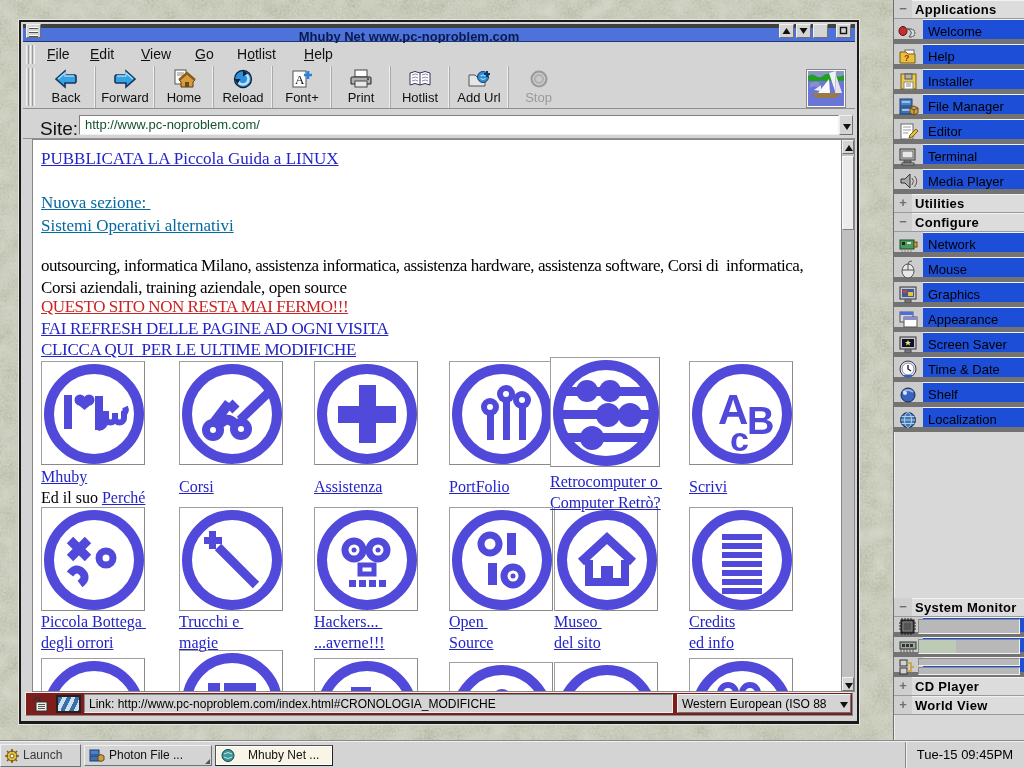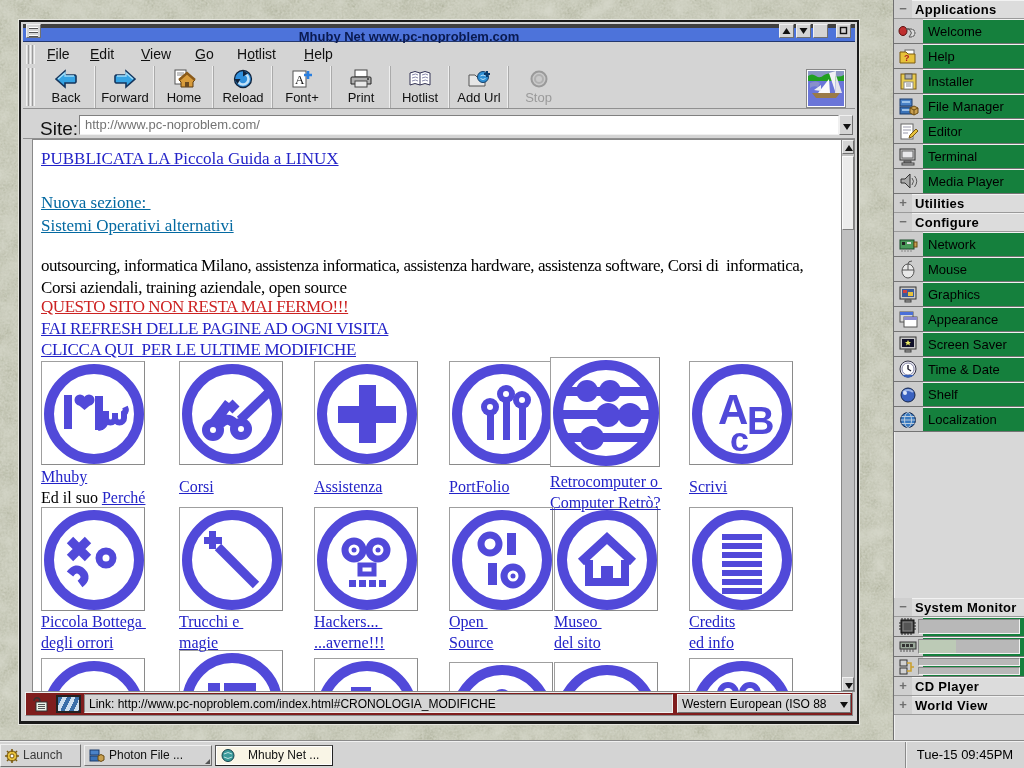--- a/index.html
+++ b/index.html
@@ -18,40 +18,40 @@
 .grip{left:3px;top:2px;bottom:2px;width:10px;
  background:repeating-linear-gradient(90deg,#f2f2f2 0 1px,#d4d4d4 1px 2px,#9a9a9a 2px 3px,#d4d4d4 3px 4px)}
 .menuitem{position:absolute;top:3px;font-size:14px;color:#111}
 .menuitem u{text-decoration:underline}
 #toolbar{left:2px;top:44px;right:2px;height:43px;background:#d4d4d4;border-bottom:1px solid #909090}
 .tb{position:absolute;top:0;width:59px;height:42px;border-right:1px solid #aaa;box-shadow:inset -1px 0 0 #eee;text-align:center}
 .tb .lbl{position:absolute;left:0;bottom:3px;width:100%;font-size:13px;color:#111}
 .tb svg{margin-top:3px}
 #sitebar{left:2px;top:90px;right:2px;height:27px;background:#d4d4d4;border-bottom:1px solid #909090}
 #sitelbl{left:17px;top:6px;font-size:19px;color:#111}
-#sitefield{left:56px;top:3px;width:760px;height:20px;background:#fff;border:1px solid;border-color:#808080 #f0f0f0 #f0f0f0 #808080;font-size:13px;line-height:18px;padding-left:5px;color:#737373}
+#sitefield{left:56px;top:3px;width:760px;height:20px;background:#fff;border:1px solid;border-color:#808080 #f0f0f0 #f0f0f0 #808080;font-size:13px;line-height:18px;padding-left:5px;color:#14532d}
 #sitearrow{left:816px;top:3px;width:14px;height:20px;background:#d4d4d4;border:1px solid;border-color:#f0f0f0 #707070 #707070 #f0f0f0}
 
 #content{left:11px;top:117px;width:810px;height:553px;background:#fff;border:1px solid #888;overflow:hidden;font-family:"Liberation Serif",serif}
 #scroll{left:820px;top:117px;width:14px;height:553px;background:#c0c0c0;border:1px solid #888}
 .ln{font-size:17px;color:#000;white-space:nowrap}
 .lk{color:#2323c8;text-decoration:underline}
 .tk{color:#0369a1;text-decoration:underline}
 .rk{color:#cc2222;text-decoration:underline}
 .ibox{width:104px;height:104px;background:#fff;border:1px solid #9f9f9f;border-right-color:#8a8a8a;border-bottom-color:#8a8a8a;z-index:1}
 .cap{font-size:16px;line-height:21px;color:#2323c8;text-decoration:underline;white-space:nowrap;z-index:3}
 
 #status{left:4px;top:670px;right:4px;height:24px;background:#7f1d1d;border:1px solid;border-color:#efefef #8a8a8a #8a8a8a #efefef}
 
 #sidebar{left:893px;top:0;width:131px;height:741px;background:#d8d8d8;border-left:1px solid #707070;box-shadow:inset 1px 0 0 #f0f0f0}
 .shead{position:relative;height:19px;background:#dcdcdc;border-bottom:1px solid #9a9a9a;box-shadow:inset 0 1px 0 #f2f2f2;font-size:13px;font-weight:bold;color:#000;line-height:19px}
 .shead::before{content:"";position:absolute;left:0;top:0;bottom:0;width:18px;background:#cfcfcf}
 .shead .pm{position:absolute;left:2px;top:0;width:14px;height:19px;font-size:13px;line-height:18px;text-align:center;color:#6e6e6e;font-weight:bold;z-index:1}
 .shead .ht{margin-left:21px;position:relative;z-index:1;letter-spacing:0.3px}
-.sitem{position:relative;height:25px;background:#15803d;border-bottom:1px solid #737373;box-shadow:inset 0 1px 0 #f2f2f2;font-size:13px;color:#000;line-height:25px}
+.sitem{position:relative;height:25px;background:#1d4ed8;border-bottom:5px solid #737373;box-shadow:inset 0 1px 0 #f2f2f2;font-size:13px;color:#000;line-height:25px}
 .sitem .ic{position:absolute;left:4px;top:2px;width:21px;height:21px}
 .sitem .lt{margin-left:34px}
 .sitem::before{content:"";position:absolute;left:0;top:0;bottom:0;width:29px;background:#cccccc}
 
 #taskbar{left:0;top:741px;width:1024px;height:27px;background:#d4d4d4;border-top:1px solid #f0f0f0;box-shadow:0 -1px 0 #8a8a8a}
 .task{position:absolute;top:3px;height:21px;background:#d4d4d4;border:1px solid;border-color:#f0f0f0 #707070 #707070 #f0f0f0;font-size:12px;color:#111}
 </style></head><body>
 <div class="abs" id="tex"><svg width="1024" height="768">
       <filter id="nd">
         <feTurbulence type="fractalNoise" baseFrequency="0.4" numOctaves="3" seed="7"></feTurbulence>

